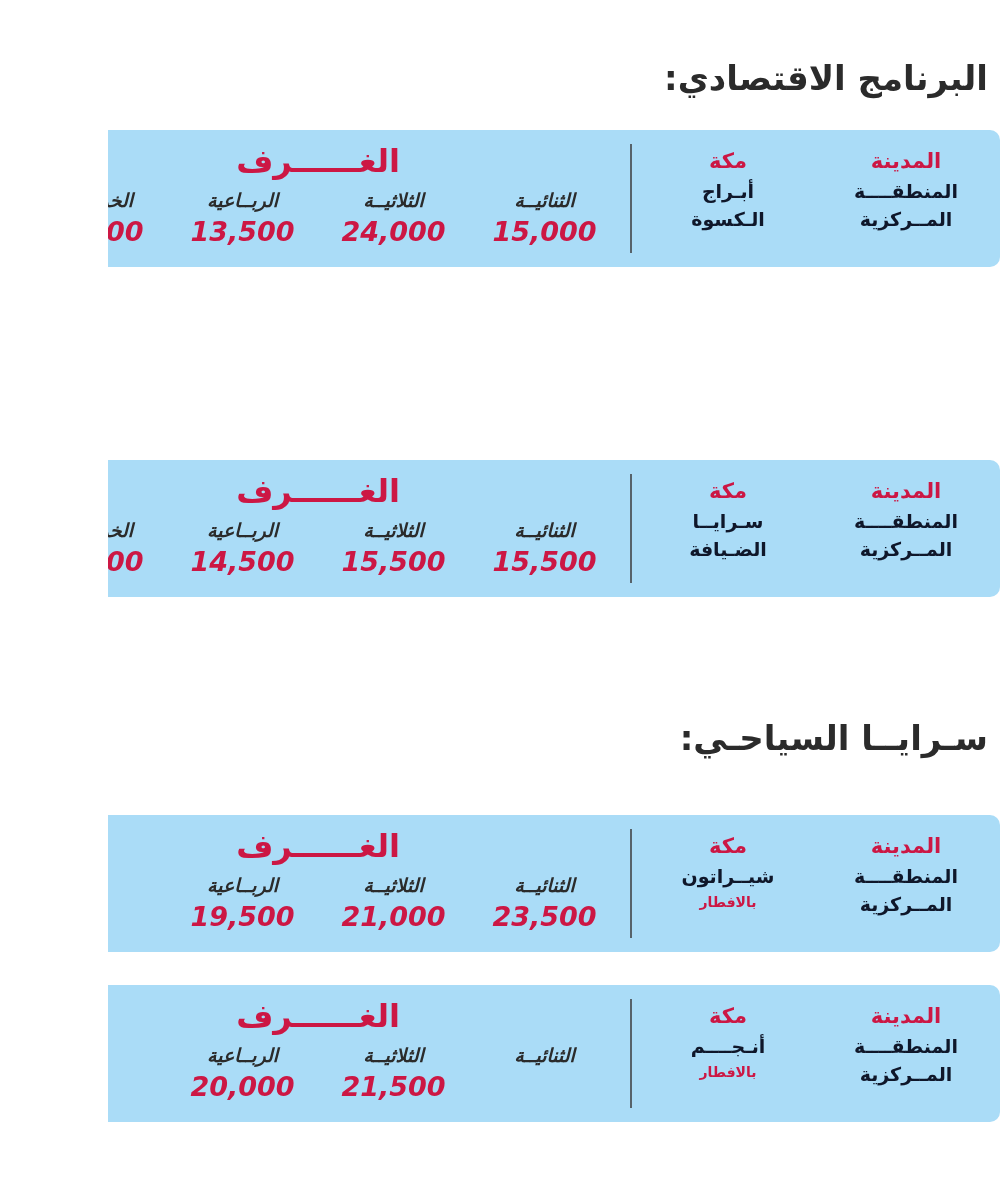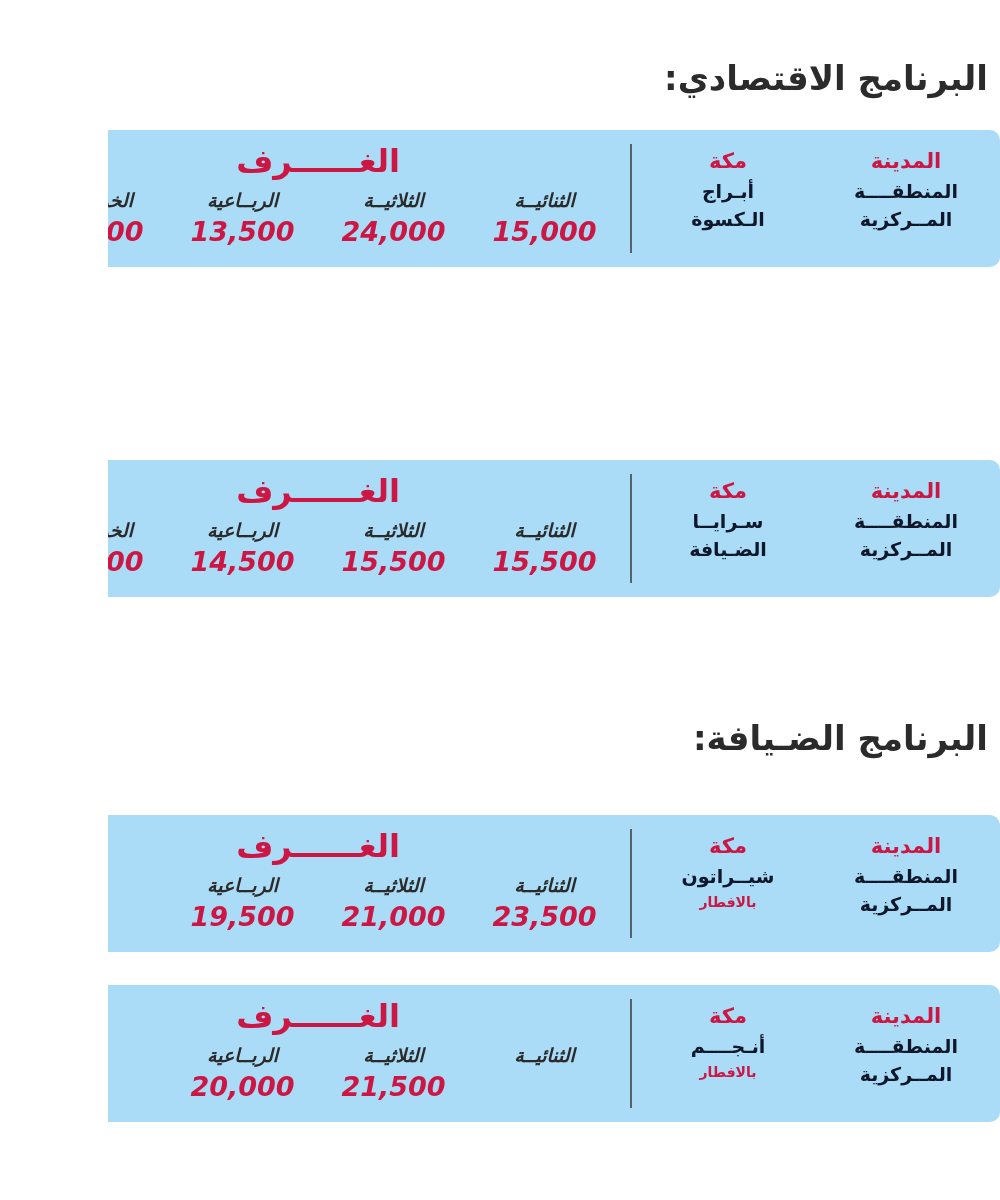--- a/index.html
+++ b/index.html
@@ -226,21 +226,21 @@
           <div class="room-cell">
             <div class="room-name">الخماسيــة</div>
             <div class="room-price">13,500</div>
           </div>
         </div>
       </div>
     </div>
   </div>
 
   <div class="t3">
-    <div class="section-title">البرنامج الضـيافة:</div>
+    <div class="section-title">سـرايــا السياحـي:</div>
   </div>
 
   <div class="c3">
     <div class="card">
       <div class="card-right">
         <div class="col-region">
           <div class="lbl-head">المدينة</div>
           <div class="lbl-sub">المنطقــــة
 المــركزية</div>
         </div>

